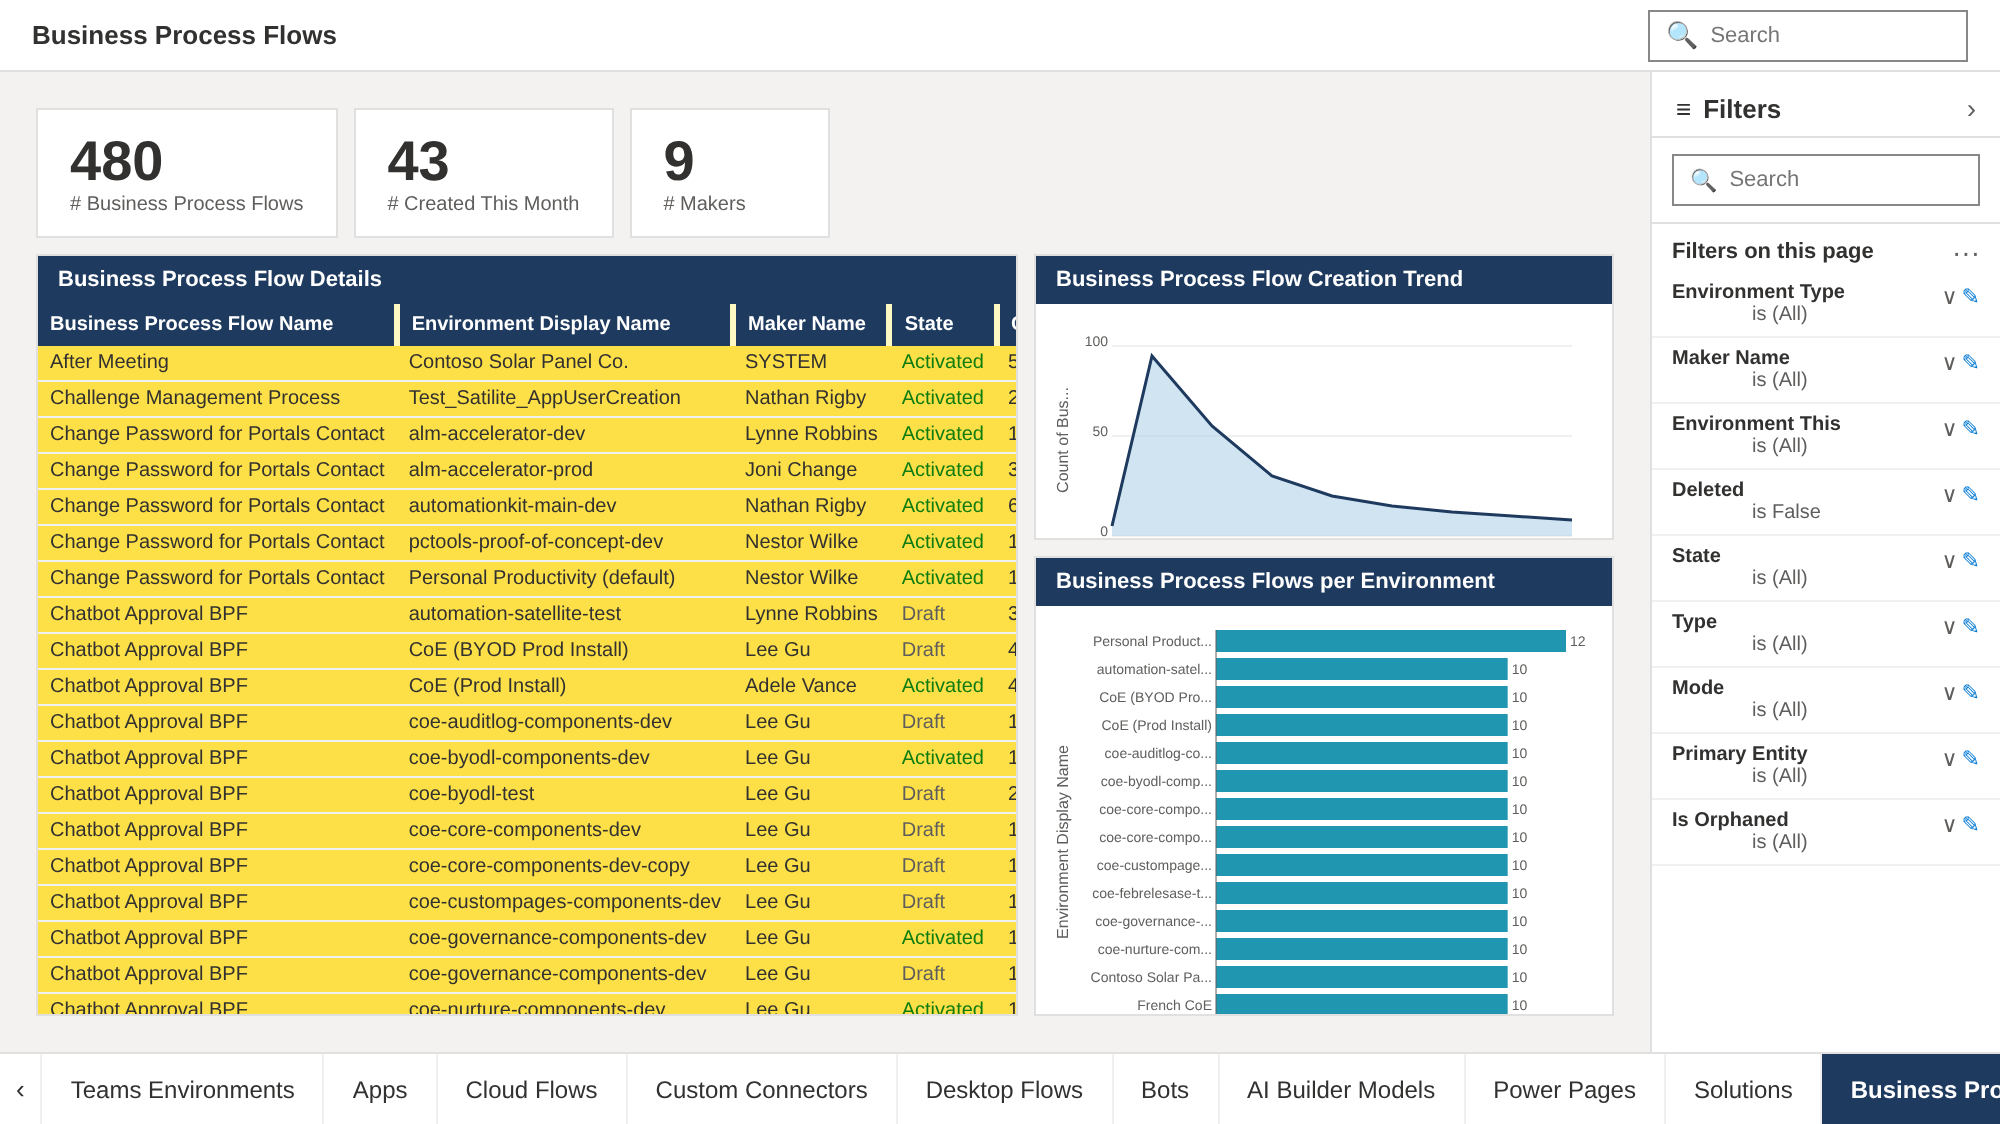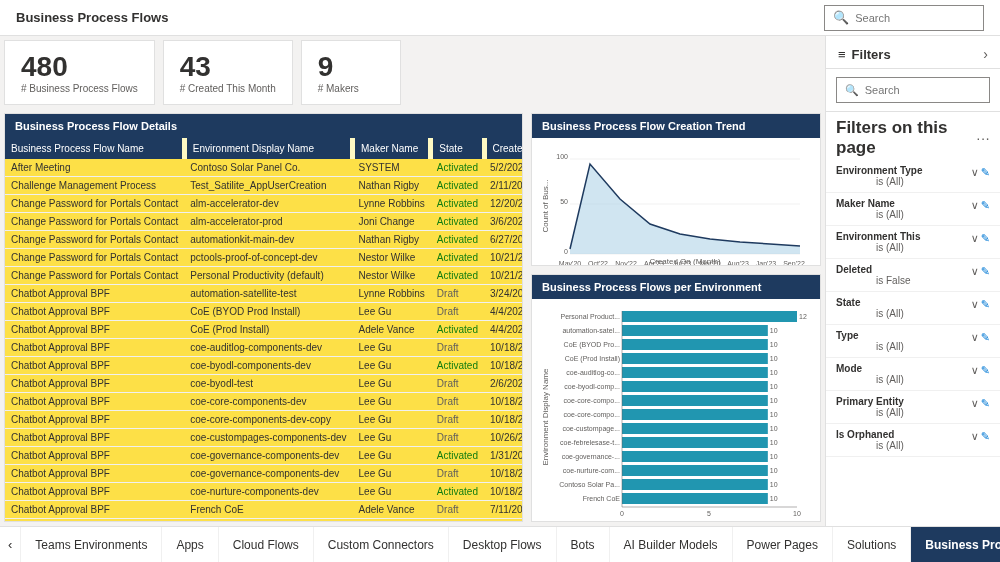--- a/index.html
+++ b/index.html
@@ -9,60 +9,60 @@
     .top-bar { background: #fff; border-bottom: 1px solid #e0e0e0; padding: 0 16px; height: 36px; display: flex; align-items: center; justify-content: space-between; flex-shrink: 0; }
     .top-bar-title { font-weight: 700; font-size: 13px; color: #323130; }
     .top-search { display: flex; align-items: center; border: 1px solid #8a8886; background: #fff; height: 26px; padding: 0 8px; width: 160px; gap: 6px; }
     .top-search input { border: none; outline: none; font-size: 11px; width: 100%; }
     .search-icon-top { color: #605e5c; font-size: 13px; }
 
     
     .main-layout { display: flex; flex: 1; overflow: hidden; }
 
     
-    .content-area { flex: 1; overflow: hidden; display: flex; flex-direction: column; padding: 4px; gap: 8px; }
+    .content-area { flex: 1; overflow: hidden; display: flex; flex-direction: column; padding: 18px; gap: 8px; }
 
     
     .stats-row { display: flex; gap: 8px; }
     .stat-card { background: #fff; border: 1px solid #e0e0e0; padding: 10px 16px; min-width: 100px; }
     .stat-number { font-size: 28px; font-weight: 700; color: #323130; }
     .stat-label { font-size: 10px; color: #605e5c; }
 
     
     .content-grid { display: flex; gap: 8px; flex: 1; overflow: hidden; }
 
     
     .table-section { flex: 1; display: flex; flex-direction: column; gap: 4px; overflow: hidden; min-width: 0; }
     .table-card { background: #fde047; border: 1px solid #e0e0e0; flex: 1; overflow: hidden; display: flex; flex-direction: column; }
     .table-card-header { background: #1e3a5f; color: #fff; padding: 6px 10px; font-weight: 600; font-size: 11px; }
     .table-container { overflow: auto; flex: 1; }
     table { width: 100%; border-collapse: collapse; font-size: 10px; }
     thead tr { background: #1e3a5f; color: #fff; }
-    thead th { padding: 5px 6px; text-align: left; font-weight: 400; white-space: nowrap; border-right: 5px solid #fef9c3; font-size: 10px; }
+    thead th { padding: 5px 6px; text-align: left; font-weight: 700; white-space: nowrap; border-right: 3px solid #fef9c3; font-size: 10px; }
     tbody tr { border-bottom: 1px solid #f0f0f0; margin-left: 32px; }
     tbody td { padding: 3px 6px; color: #323130; white-space: nowrap; }
     .state-activated { color: #107c10; }
     .state-draft { color: #605e5c; }
 
     
     .charts-section { width: 290px; display: flex; flex-direction: column; gap: 8px; flex-shrink: 0; }
     .chart-card { background: #fff; border: 1px solid #e0e0e0; overflow: hidden; }
     .chart-card-header { background: #1e3a5f; color: #fff; padding: 6px 10px; font-weight: 600; font-size: 11px; }
     .chart-body { padding: 8px; }
 
     
     .filter-panel { width: 175px; background: #fff; border-left: 1px solid #e0e0e0; display: flex; flex-direction: column; flex-shrink: 0; overflow: auto; }
     .filter-header { display: flex; align-items: center; justify-content: space-between; padding: 10px 12px 6px; border-bottom: 1px solid #e0e0e0; }
     .filter-title { font-weight: 700; font-size: 13px; color: #323130; display: flex; align-items: center; gap: 6px; }
     .filter-close-icon { color: #605e5c; cursor: pointer; font-size: 14px; }
     .filter-search { padding: 8px 10px; border-bottom: 1px solid #e0e0e0; }
     .filter-search-box { display: flex; align-items: center; border: 1px solid #8a8886; background: #fff; height: 26px; padding: 0 8px; gap: 6px; }
     .filter-search-box input { border: none; outline: none; font-size: 11px; width: 100%; }
     .filters-on-page { padding: 6px 10px 2px; display: flex; justify-content: space-between; align-items: center; }
-    .filters-on-page-label { font-size: 17px; font-weight: 600; color: #323130; }
+    .filters-on-page-label { font-size: 11px; font-weight: 600; color: #323130; }
     .filters-on-page-dots { font-size: 14px; color: #605e5c; cursor: pointer; }
     .filter-item { padding: 5px 10px; border-bottom: 1px solid #f0f0f0; display: flex; justify-content: space-between; align-items: flex-start; }
     .filter-item-left { flex: 1; }
     .filter-item-name { font-size: 10px; font-weight: 600; color: #323130; }
     .filter-item-value { font-size: 10px; color: #605e5c; padding-left: 40px; }
     .filter-item-icons { display: flex; gap: 2px; align-items: center; margin-top: 1px; }
     .filter-icon { font-size: 11px; color: #605e5c; cursor: pointer; }
     .filter-icon.edit { color: #0078d4; }
 
     

